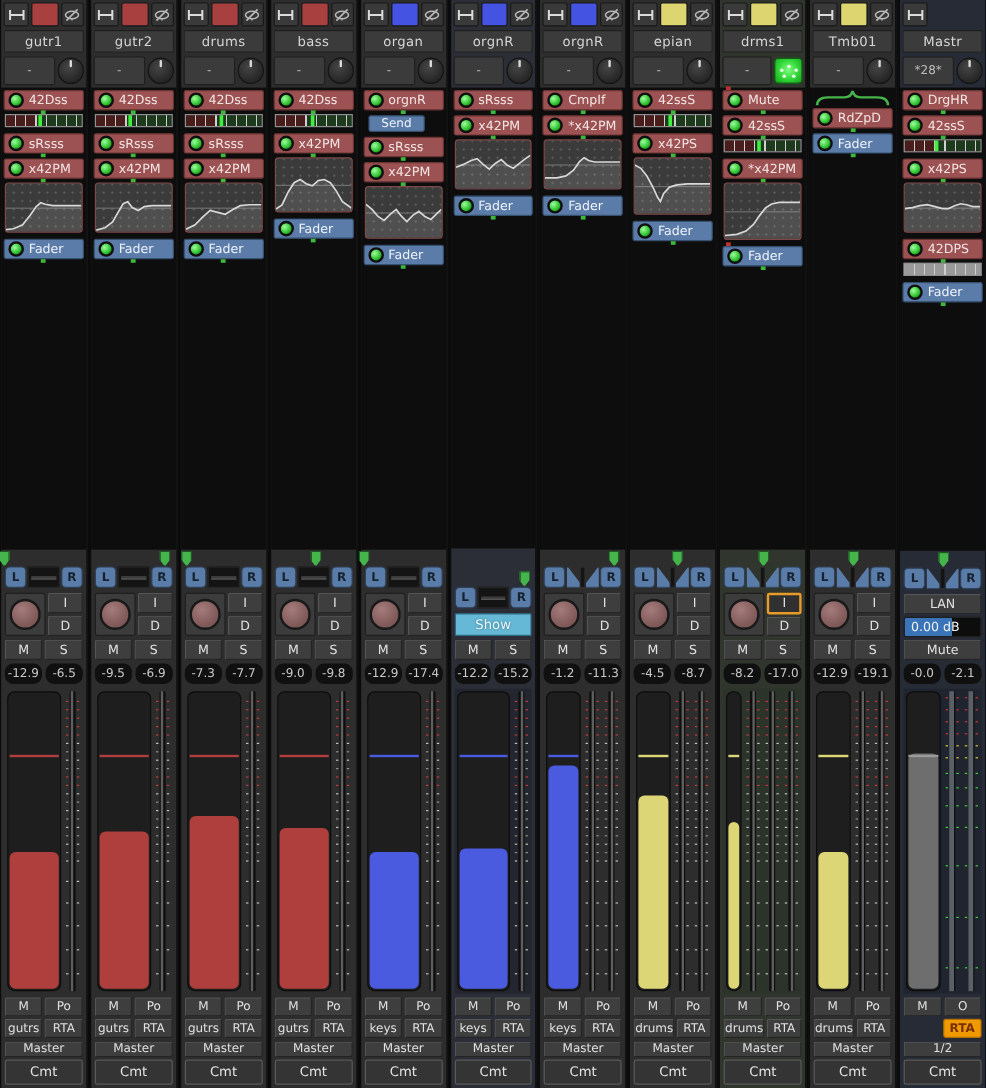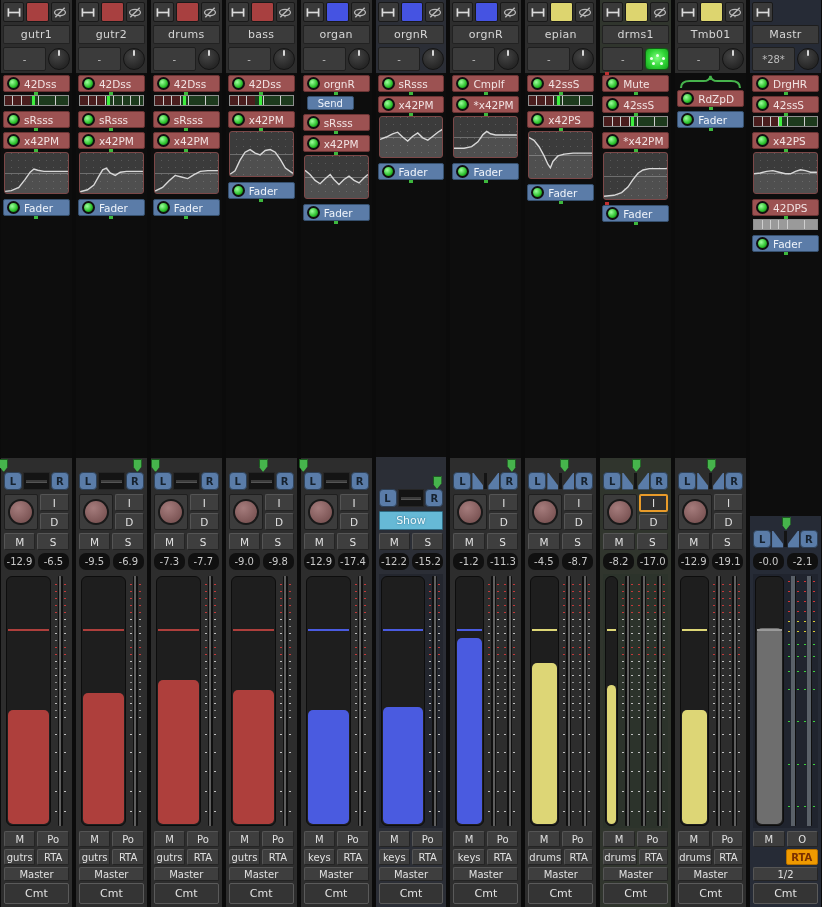--- a/index.html
+++ b/index.html
@@ -92,21 +92,21 @@
   .tick{position:absolute;left:1px;right:1px;height:1px;}
   .fslot{width:5px;flex:none;background:#0f0f0f;position:relative;border-radius:1px;}
   .fslot::before{content:'';position:absolute;left:50%;top:0;bottom:0;width:2px;margin-left:-1px;background:#5e5e5e;}
   .fslot.mbar::before{width:4px;margin-left:-2px;background:#596068;}
   
   .bot{flex:none;padding:3px 3px 3px 3px;display:flex;flex-direction:column;gap:2px;}
   .brow{display:flex;gap:2px;height:16px;}
   .brow .btn{flex:1;font-size:10px;}
   .brow .empty{flex:1;}
   .btn.orange{background:#ef9a00;color:#7a2f00;font-weight:bold;border-color:#b36f00;}
-  .wide{height:14px;}
+  .wide{height:14px;align-items:center;}
   .cmt{height:19px;background:#343434;border:1px solid #5a5a5a;border-radius:2px;color:#e2e2e2;font-size:11px;
        display:flex;align-items:center;justify-content:center;}
   svg{display:block;}
 </style>
 </head>
 <body>
 
 <div id="mixer">
     <div class="strip">
       <div class="hdr">
@@ -1969,20 +1969,25 @@
       <div class="pan">
         <div class="marker" style="left: calc(50% - 4px);"></div>
         <div class="lrrow">
           <div class="lrbtn">L</div>
           <div class="wing l"></div>
           <div class="cgap"></div>
           <div class="wing r"></div>
           <div class="lrbtn">R</div>
         </div>
       </div>
+      <div class="mctl">
+        <div class="btn">LAN</div>
+        <div class="dbval" style="background: linear-gradient(to right, rgb(58, 116, 184) 0px, rgb(58, 116, 184) 62%, rgb(13, 13, 13) 62%);">0.00 dB</div>
+        <div class="btn">Mute</div>
+      </div>
       <div class="peaks">
         <div class="peak">-0.0</div>
         <div class="peak">-2.1</div>
       </div>
       <div class="meters">
         <div class="wmeter">
           <div class="wfill" style="height: 79%; background: rgb(110, 110, 110);"></div>
           <div class="pline" style="top: 21%; background: rgb(154, 154, 154);"></div>
         </div>
         <div class="ftrack">

